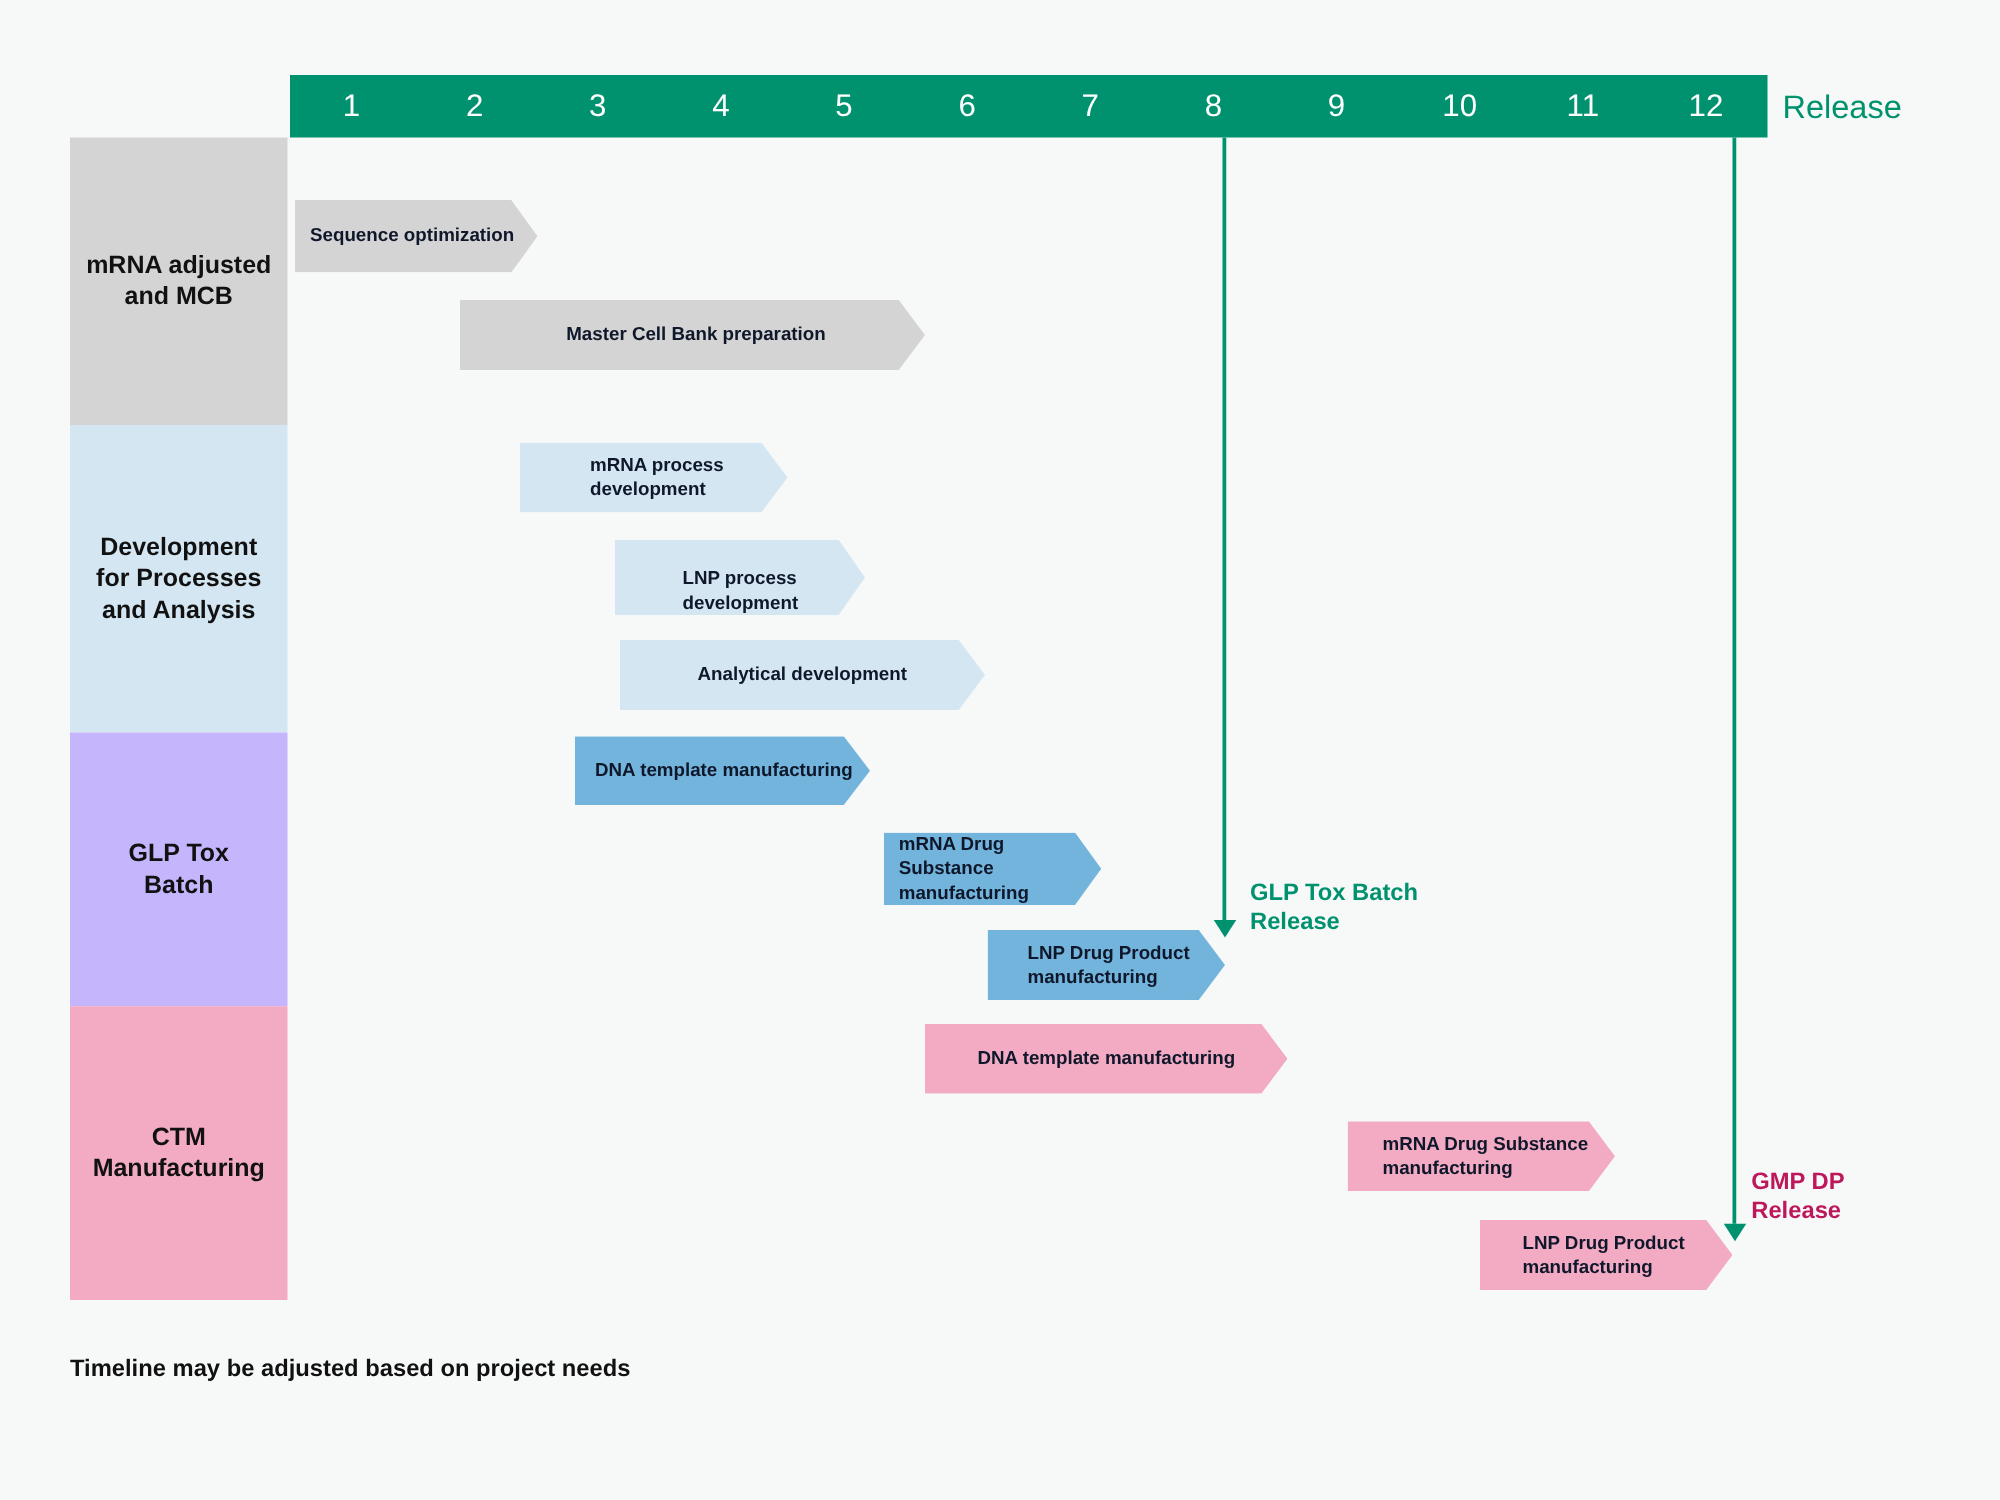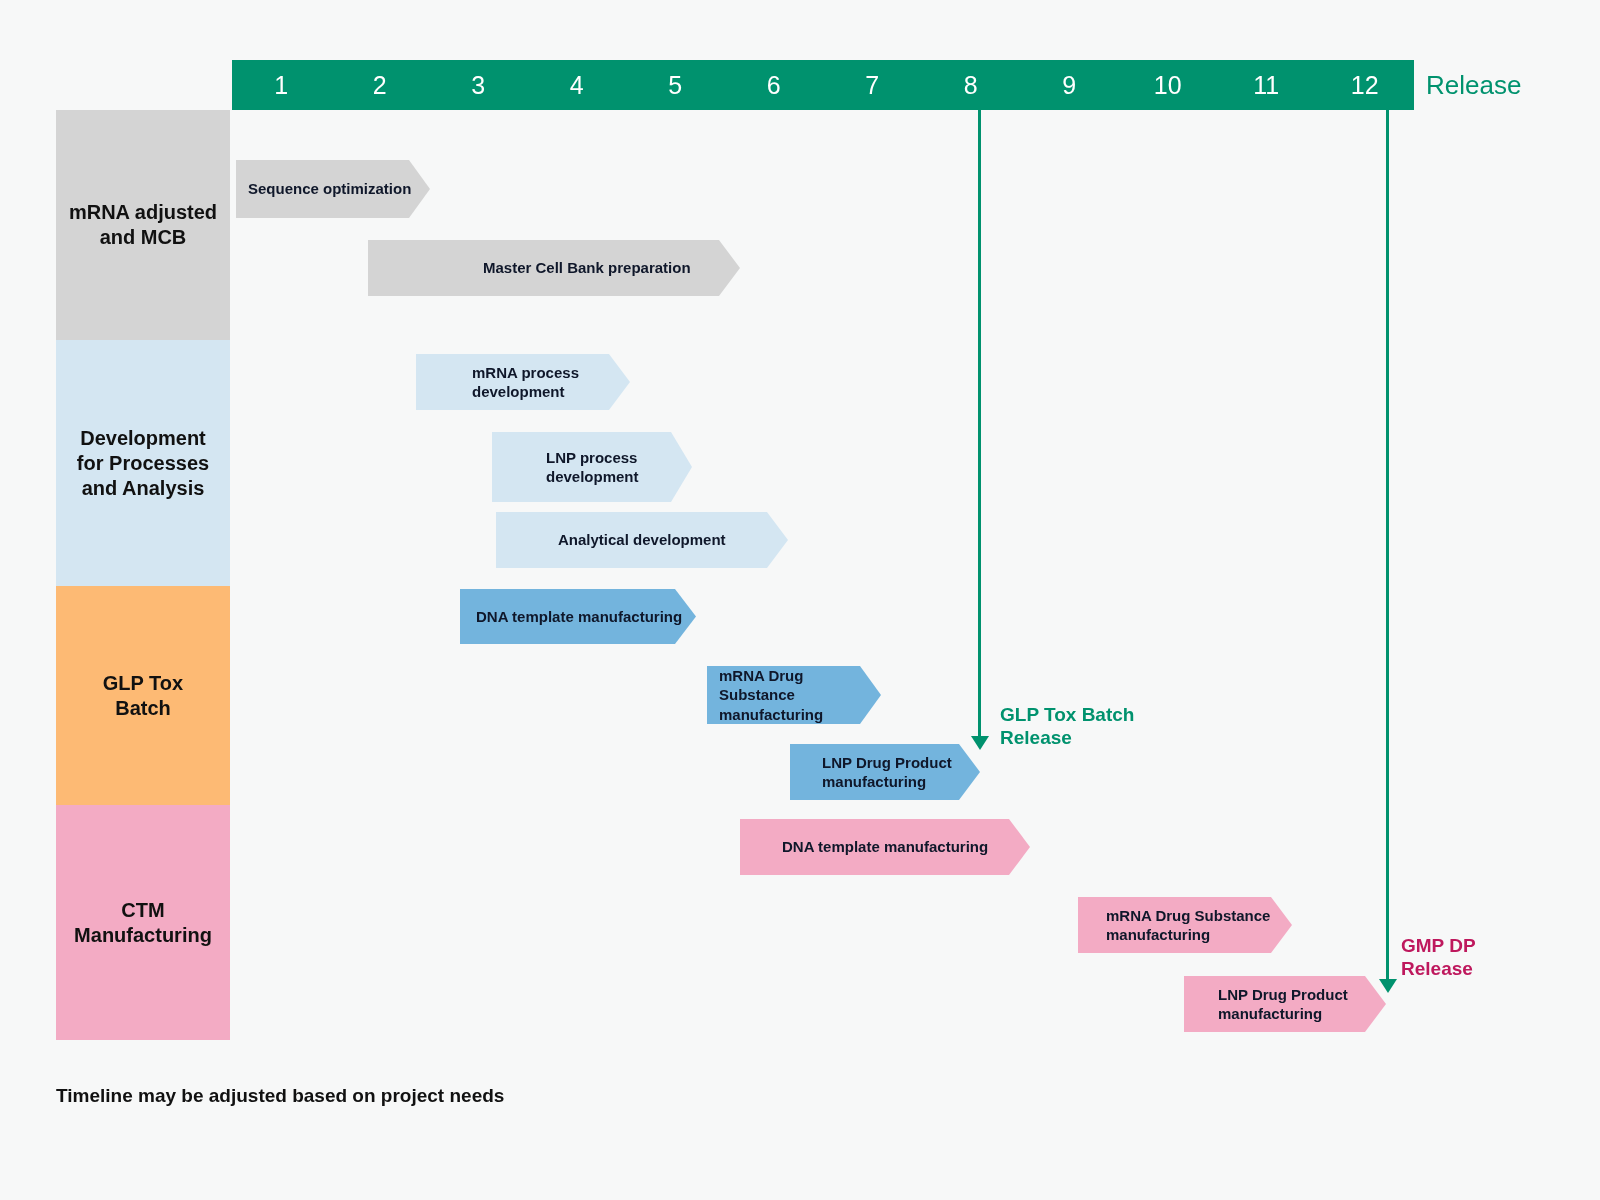--- a/index.html
+++ b/index.html
@@ -125,21 +125,21 @@
   <div id="phase-blocks">
       <div class="phase" style="top: 110px; height: 230px; background: rgb(212, 212, 212);">
         <div class="phase-label">mRNA adjusted
 and MCB</div>
       </div>
       <div class="phase" style="top: 340px; height: 246px; background: rgb(212, 230, 242);">
         <div class="phase-label">Development
 for Processes
 and Analysis</div>
       </div>
-      <div class="phase" style="top: 586px; height: 219px; background: #fdba74;">
+      <div class="phase" style="top: 586px; height: 219px; background: #c4b5fd;">
         <div class="phase-label">GLP Tox
 Batch</div>
       </div>
       <div class="phase" style="top: 805px; height: 235px; background: rgb(243, 171, 196);">
         <div class="phase-label">CTM
 Manufacturing</div>
       </div>
     </div>
 
   <div id="month-header">
@@ -166,28 +166,28 @@
       <div class="vline" style="left: 1386px; top: 110px; height: 869px; background: rgb(0, 146, 110);"></div>
       <div class="vline-head" style="left: 1378.5px; top: 979px; border-top-color: rgb(0, 146, 110);"></div>
       <div class="milestone-label" style="left: 1401px; top: 934px; color: #be185d;">GMP DP
 Release</div>
     </div>
 
   <div id="bar-layer">
       <div class="bar" style="left: 236px; top: 160px; width: 194px; height: 58px; background: rgb(212, 212, 212); padding-left: 12px;">
         <span class="bar-text">Sequence optimization</span>
       </div>
-      <div class="bar" style="left: 368px; top: 240px; width: 372px; height: 56px; background: rgb(212, 212, 212); padding-left: 115px; text-align: center;">
+      <div class="bar" style="left: 368px; top: 240px; width: 372px; height: 56px; background: rgb(212, 212, 212); padding-left: 85px; text-align: center;">
         <span class="bar-text">Master Cell Bank preparation</span>
       </div>
       <div class="bar" style="left: 416px; top: 354px; width: 214px; height: 56px; background: rgb(212, 230, 242); padding-left: 56px;">
         <span class="bar-text">mRNA process
 development</span>
       </div>
-      <div class="bar" style="left: 492px; top: 432px; width: 200px; height: 70px; background: rgb(212, 230, 242); padding-left: 54px;">
+      <div class="bar" style="left: 492px; top: 432px; width: 200px; height: 60px; background: rgb(212, 230, 242); padding-left: 54px; align-items: flex-end;">
         <span class="bar-text">LNP process
 development</span>
       </div>
       <div class="bar" style="left: 496px; top: 512px; width: 292px; height: 56px; background: rgb(212, 230, 242); padding-left: 62px;">
         <span class="bar-text">Analytical development</span>
       </div>
       <div class="bar" style="left: 460px; top: 589px; width: 236px; height: 55px; background: rgb(115, 180, 221); padding-left: 16px;">
         <span class="bar-text">DNA template manufacturing</span>
       </div>
       <div class="bar" style="left: 707px; top: 666px; width: 174px; height: 58px; background: rgb(115, 180, 221); padding-left: 12px;">

